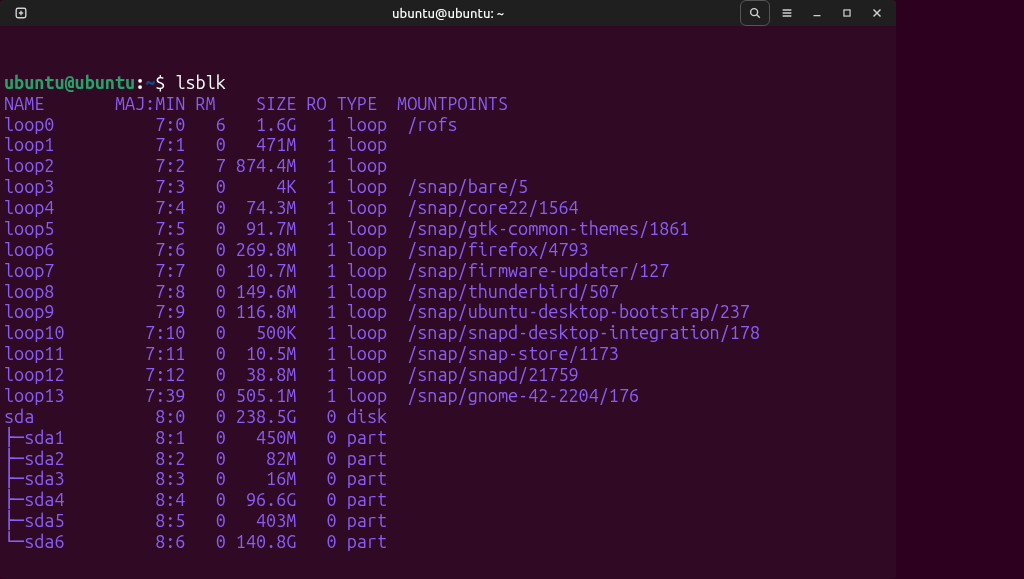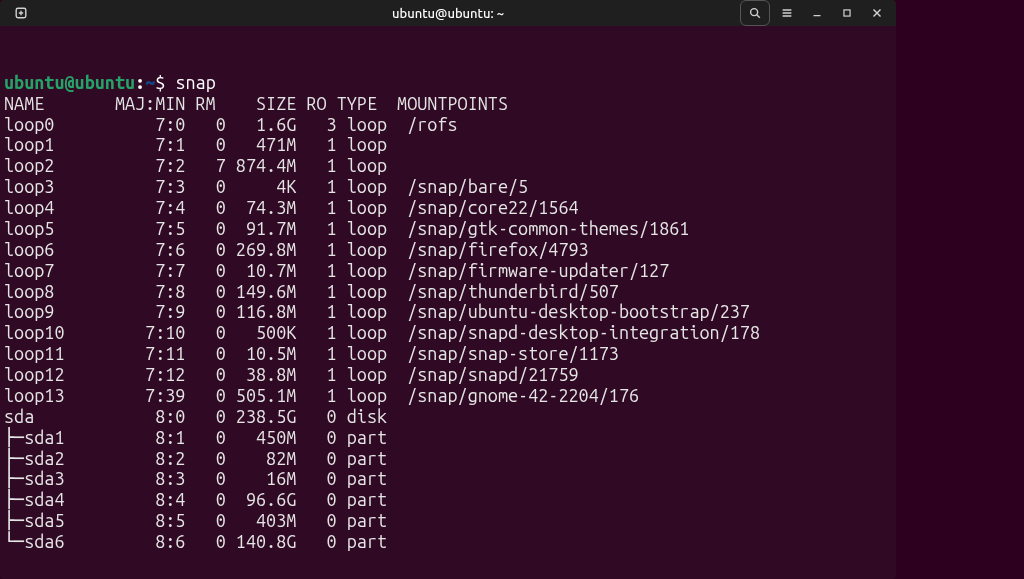--- a/index.html
+++ b/index.html
@@ -77,21 +77,21 @@
   .terminal-body pre {
     margin: 0;
     font-family: inherit;
   }
   .user { color: #26a269; font-weight: bold; }
   .host { color: #26a269; font-weight: bold; }
   .colon { color: #ffffff; font-weight: bold; }
   .path { color: #12488b; font-weight: bold; }
   .dollar { color: #ffffff; }
   .cmd { color: #ffffff; }
-  .out  { color: #e5e5e5; }
+  .out  { color: #8b5cf6; }
 </style>
 </head>
 <body>
 
 <div class="window">
 
   <div class="titlebar">
     <div class="left">
       <div class="tb-btn" title="New Tab">
         <svg viewBox="0 0 16 16" fill="none" stroke="currentColor" stroke-width="1.6">
@@ -129,23 +129,23 @@
       <div class="tb-btn">
         <svg viewBox="0 0 16 16" fill="none" stroke="currentColor" stroke-width="1.6">
           <line x1="4" y1="4" x2="12" y2="12"></line>
           <line x1="12" y1="4" x2="4" y2="12"></line>
         </svg>
       </div>
     </div>
   </div>
 
   <div class="terminal-body">
-    <pre id="term"><span class="user">ubuntu</span><span class="user">@</span><span class="host">ubuntu</span><span class="colon">:</span><span class="path">~</span><span class="dollar">$ </span><span class="cmd">snap</span>
+    <pre id="term"><span class="user">ubuntu</span><span class="user">@</span><span class="host">ubuntu</span><span class="colon">:</span><span class="path">~</span><span class="dollar">$ </span><span class="cmd">lsblk</span>
 <span class="out">NAME       MAJ:MIN RM    SIZE RO TYPE  MOUNTPOINTS</span>
-<span class="out">loop0          7:0   0   1.6G   3 loop  /rofs</span>
+<span class="out">loop0          7:0   6   1.6G   1 loop  /rofs</span>
 <span class="out">loop1          7:1   0   471M   1 loop </span>
 <span class="out">loop2          7:2   7 874.4M   1 loop </span>
 <span class="out">loop3          7:3   0     4K   1 loop  /snap/bare/5</span>
 <span class="out">loop4          7:4   0  74.3M   1 loop  /snap/core22/1564</span>
 <span class="out">loop5          7:5   0  91.7M   1 loop  /snap/gtk-common-themes/1861</span>
 <span class="out">loop6          7:6   0 269.8M   1 loop  /snap/firefox/4793</span>
 <span class="out">loop7          7:7   0  10.7M   1 loop  /snap/firmware-updater/127</span>
 <span class="out">loop8          7:8   0 149.6M   1 loop  /snap/thunderbird/507</span>
 <span class="out">loop9          7:9   0 116.8M   1 loop  /snap/ubuntu-desktop-bootstrap/237</span>
 <span class="out">loop10        7:10   0   500K   1 loop  /snap/snapd-desktop-integration/178</span>

